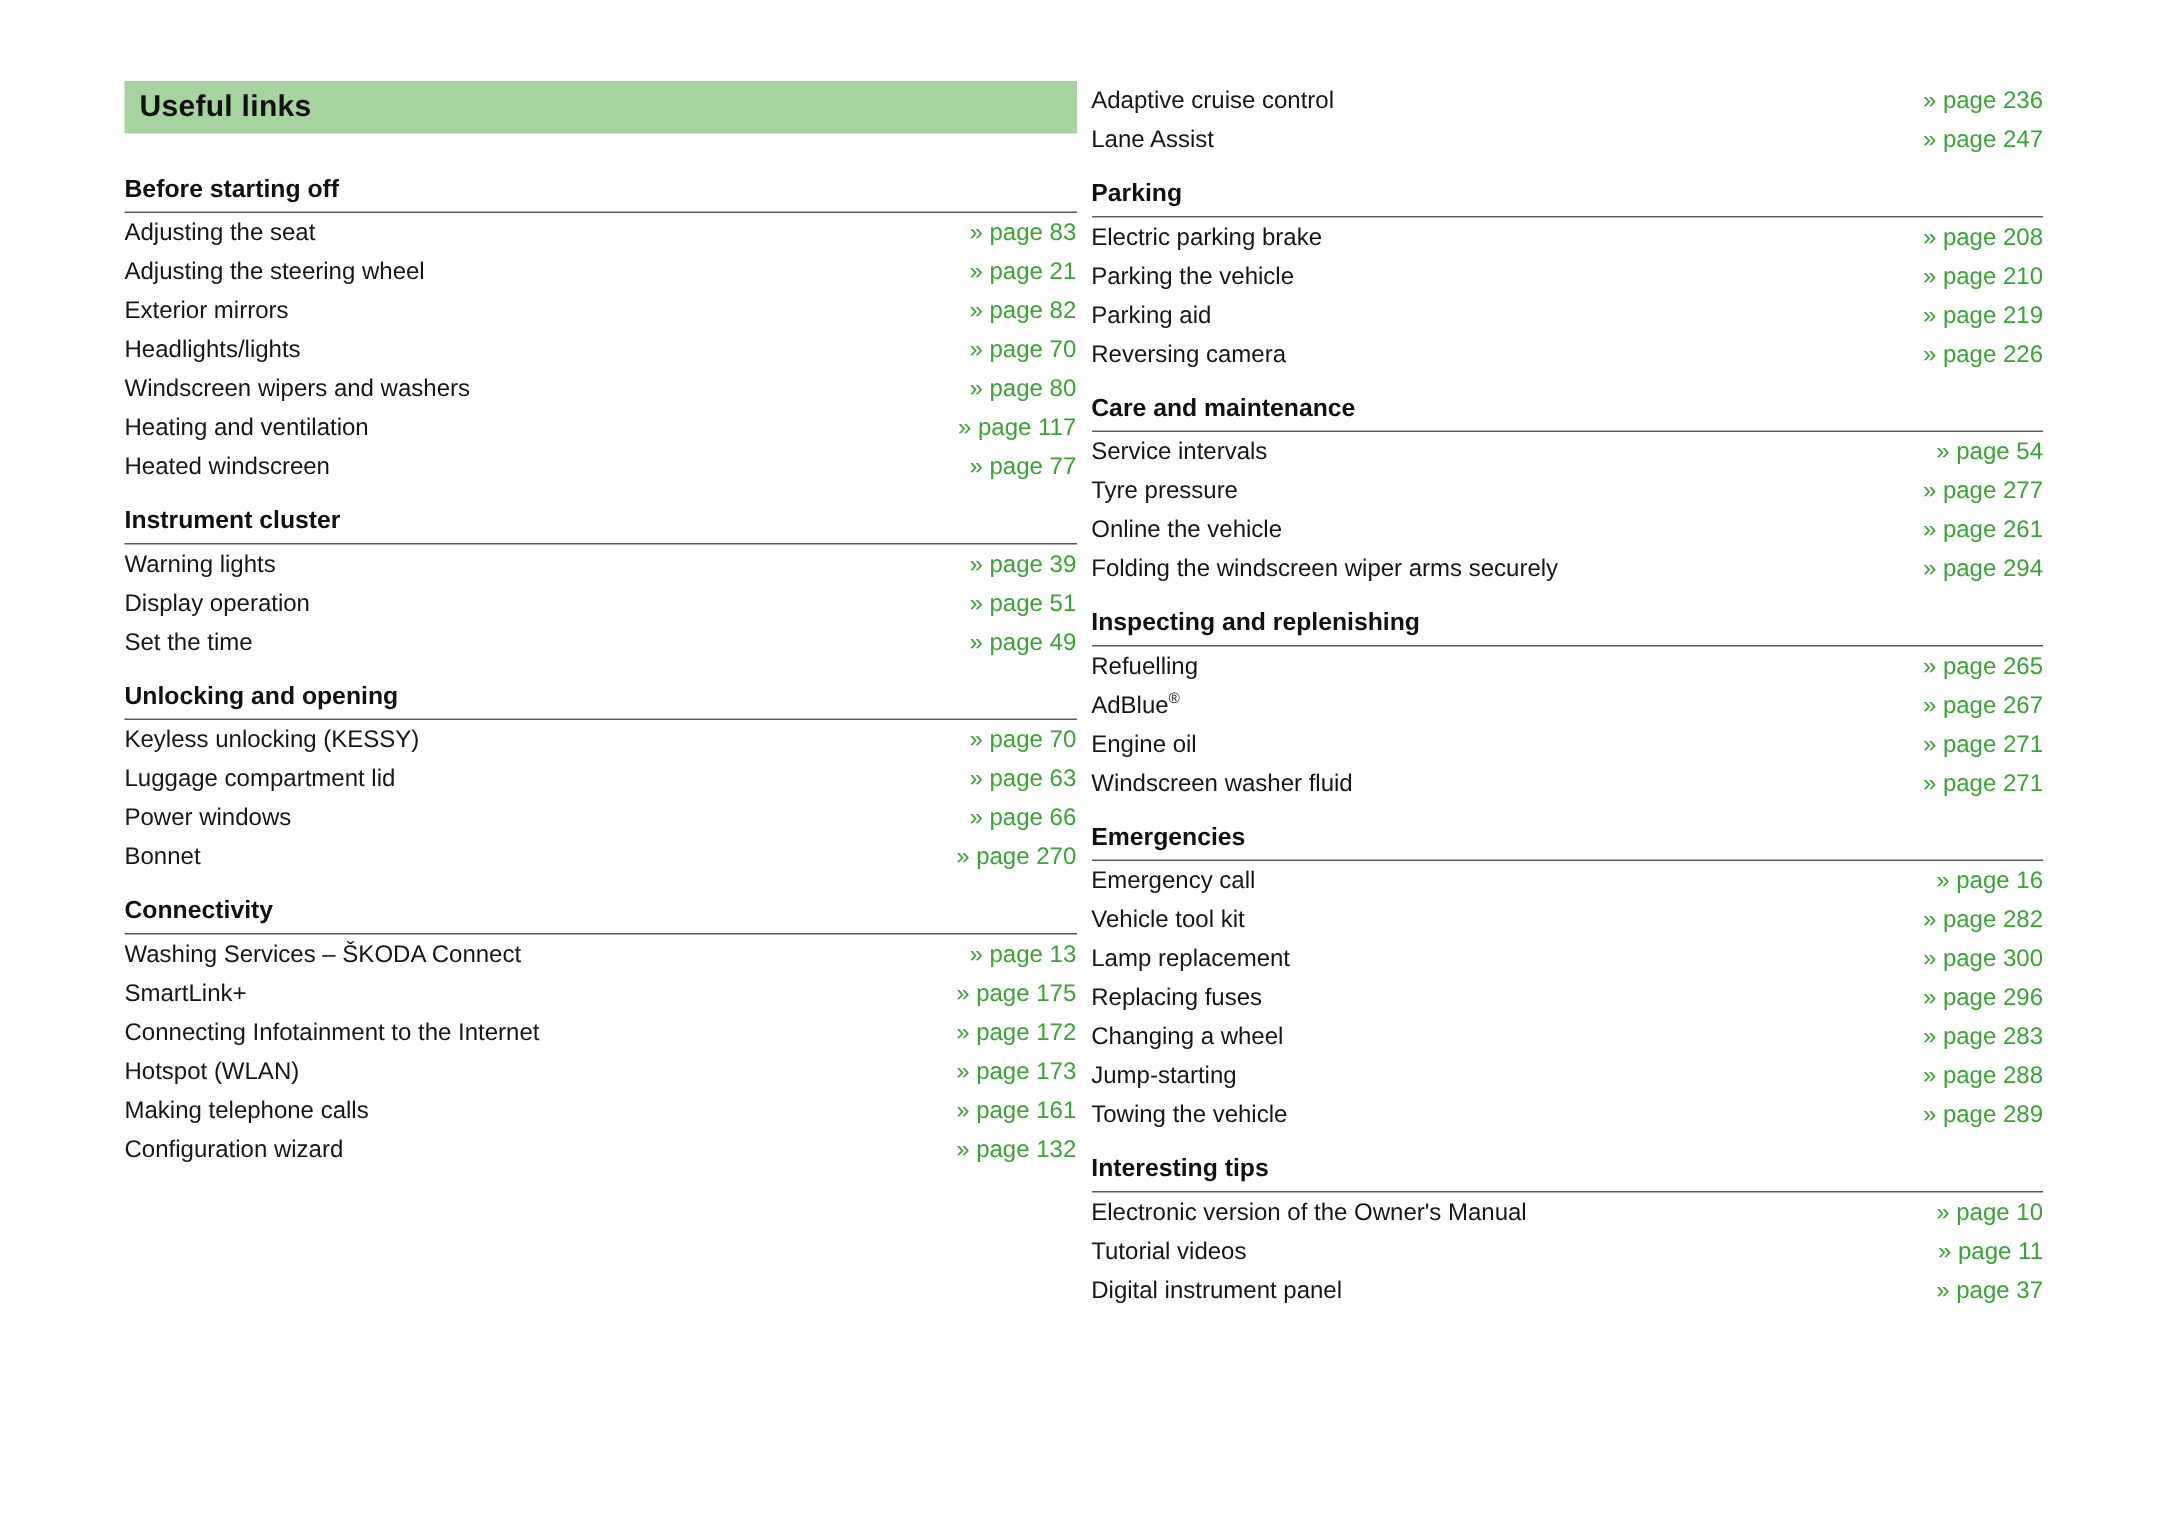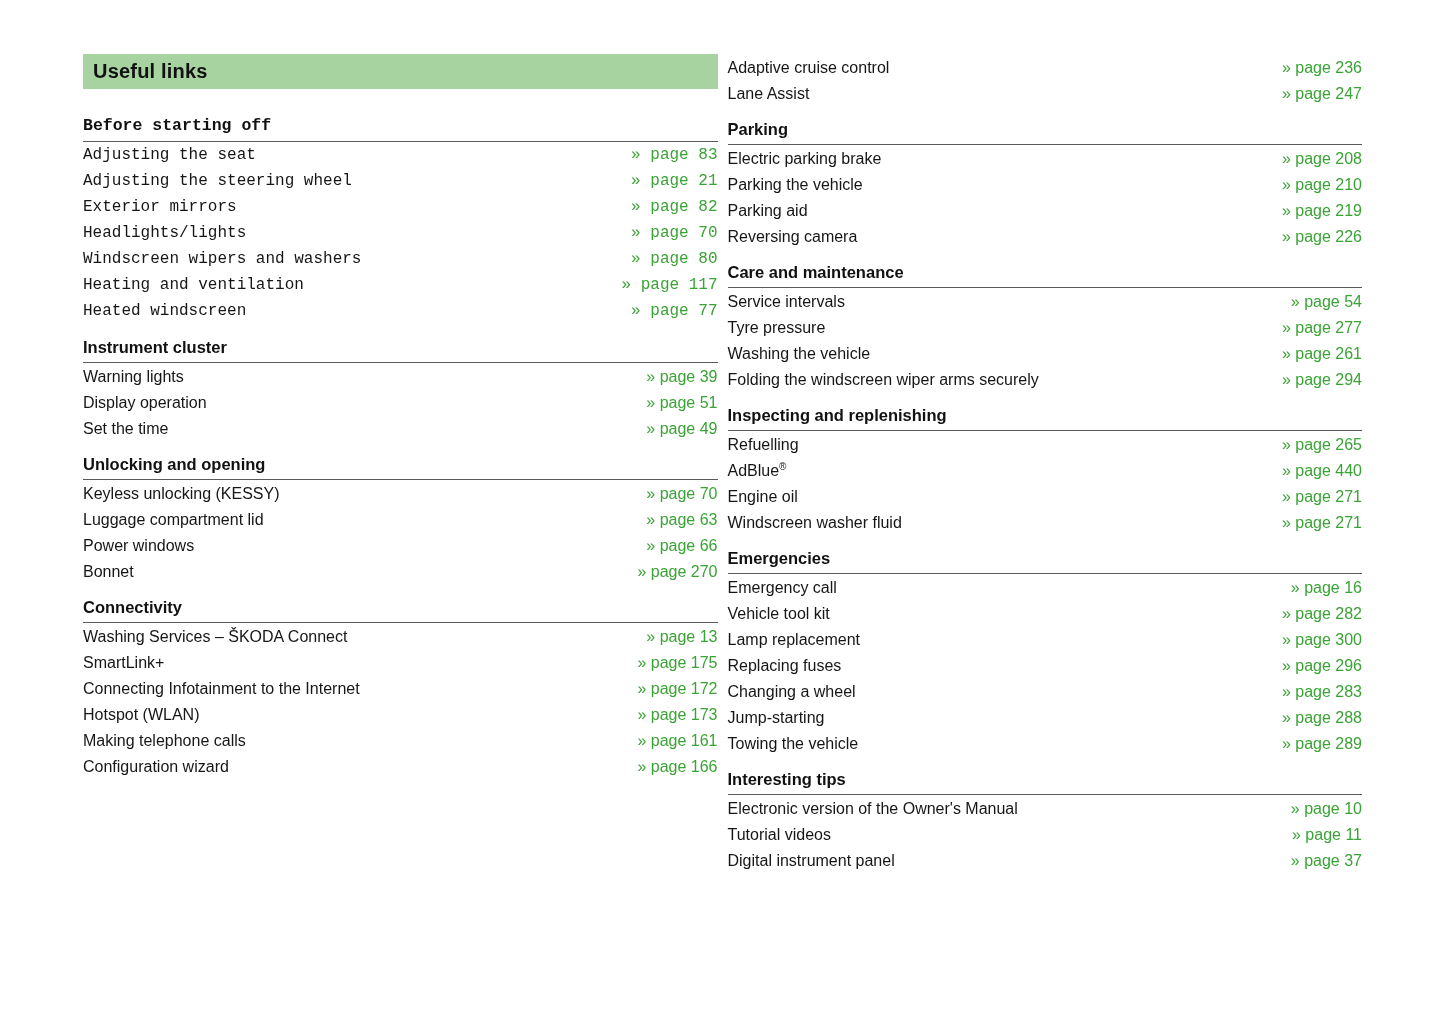--- a/index.html
+++ b/index.html
@@ -23,21 +23,21 @@
     padding: 0 10px;
   }
   .banner .banner-text {
     font-size: 20px;
     font-weight: bold;
     letter-spacing: 0.2px;
     color: #111111;
   }
 
   .section { margin-top: 13px; }
-  .column-left .sections .section:first-child { margin-top: 27px; font-family: Liberation Mono, monospace; }
+  .column-left .sections .section:first-child { margin-top: 27px; }
   .column-right .sections .section:first-child { margin-top: 0; }
 
   .section-heading {
     font-size: 16.5px;
     font-weight: bold;
     line-height: 20px;
     padding-bottom: 5px;
     border-bottom: 1px solid var(--rule-color, #5a5a5a);
     color: #111111;
   }
@@ -153,21 +153,21 @@
             <div class="row">
               <span class="label">Hotspot (WLAN)</span>
               <a class="page-link" href="#">» page 173</a>
             </div>
             <div class="row">
               <span class="label">Making telephone calls</span>
               <a class="page-link" href="#">» page 161</a>
             </div>
             <div class="row">
               <span class="label">Configuration wizard</span>
-              <a class="page-link" href="#">» page 166</a>
+              <a class="page-link" href="#">» page 132</a>
             </div>
           </div>
         </div>
     </div>
 
     <div class="column column-right">
       <div class="sections">
           <div class="section no-heading">
             <div class="row">
               <span class="label">Adaptive cruise control</span>
@@ -201,37 +201,37 @@
             <div class="section-heading">Care and maintenance</div>
             <div class="row">
               <span class="label">Service intervals</span>
               <a class="page-link" href="#">» page 54</a>
             </div>
             <div class="row">
               <span class="label">Tyre pressure</span>
               <a class="page-link" href="#">» page 277</a>
             </div>
             <div class="row">
-              <span class="label">Washing the vehicle</span>
+              <span class="label">Online the vehicle</span>
               <a class="page-link" href="#">» page 261</a>
             </div>
             <div class="row">
               <span class="label">Folding the windscreen wiper arms securely</span>
               <a class="page-link" href="#">» page 294</a>
             </div>
           </div>
           <div class="section">
             <div class="section-heading">Inspecting and replenishing</div>
             <div class="row">
               <span class="label">Refuelling</span>
               <a class="page-link" href="#">» page 265</a>
             </div>
             <div class="row">
               <span class="label">AdBlue<sup>®</sup></span>
-              <a class="page-link" href="#">» page 440</a>
+              <a class="page-link" href="#">» page 267</a>
             </div>
             <div class="row">
               <span class="label">Engine oil</span>
               <a class="page-link" href="#">» page 271</a>
             </div>
             <div class="row">
               <span class="label">Windscreen washer fluid</span>
               <a class="page-link" href="#">» page 271</a>
             </div>
           </div>

